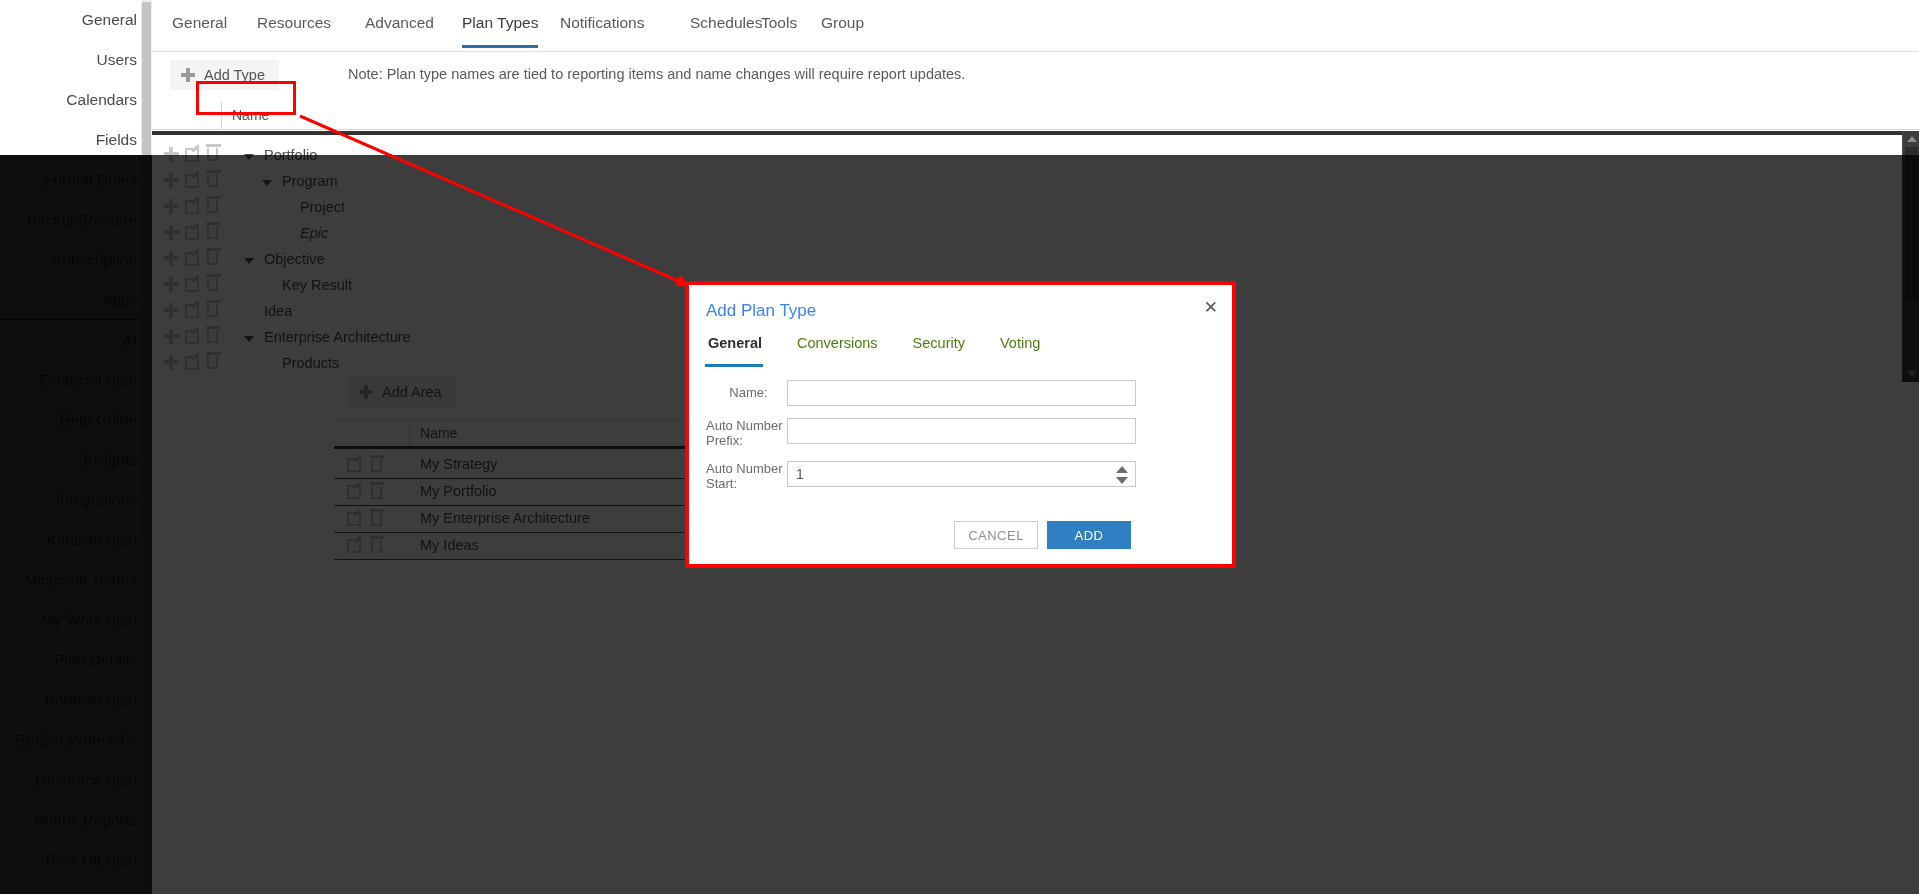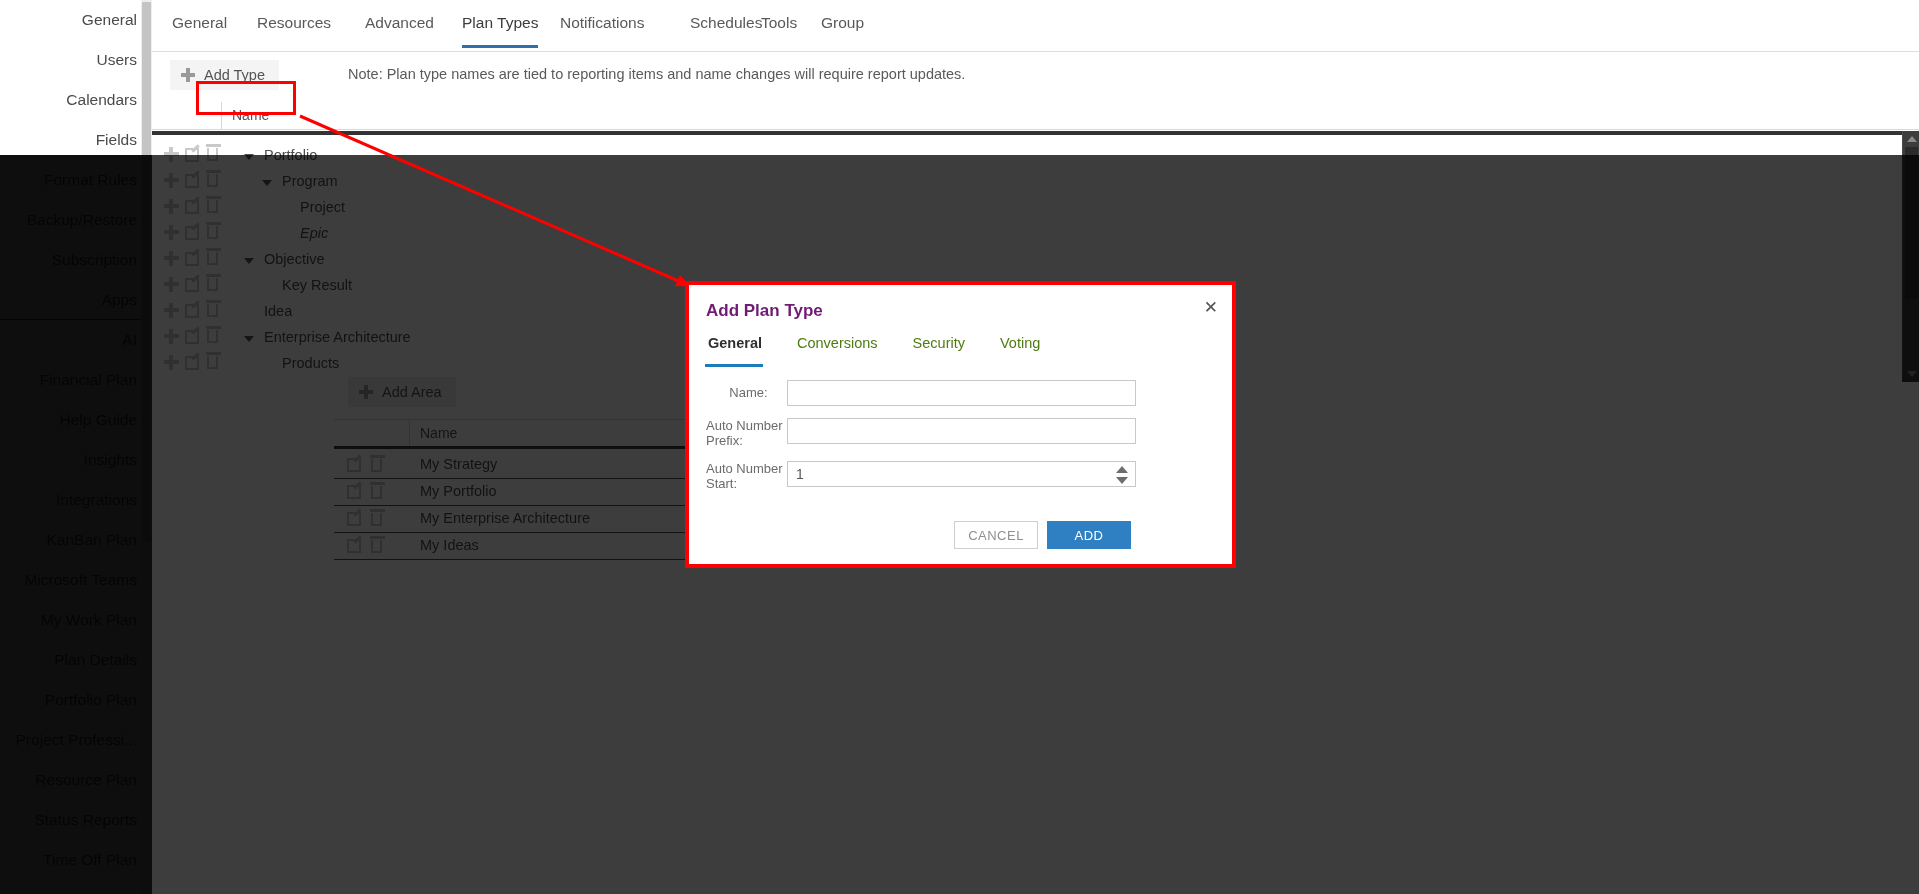--- a/index.html
+++ b/index.html
@@ -269,21 +269,21 @@
   
   #dialog-outline {
     position: absolute;
     left: 685px; top: 281px;
     width: 551px; height: 287px;
     border: 4px solid #fe0000;
     background: #ffffff;
   }
   #dlg-title {
     position: absolute; left: 17px; top: 16px;
-    font-size: 17px; color: #701a75; font-weight: bold;
+    font-size: 17px; color: #3b82f6;
   }
   #dlg-close {
     position: absolute; right: 14px; top: 14px;
     font-size: 17px; color: #555; cursor: pointer;
     line-height: 1;
   }
   #dlg-tabs {
     position: absolute; left: 16px; top: 50px;
     height: 32px;
     display: flex; gap: 0;

